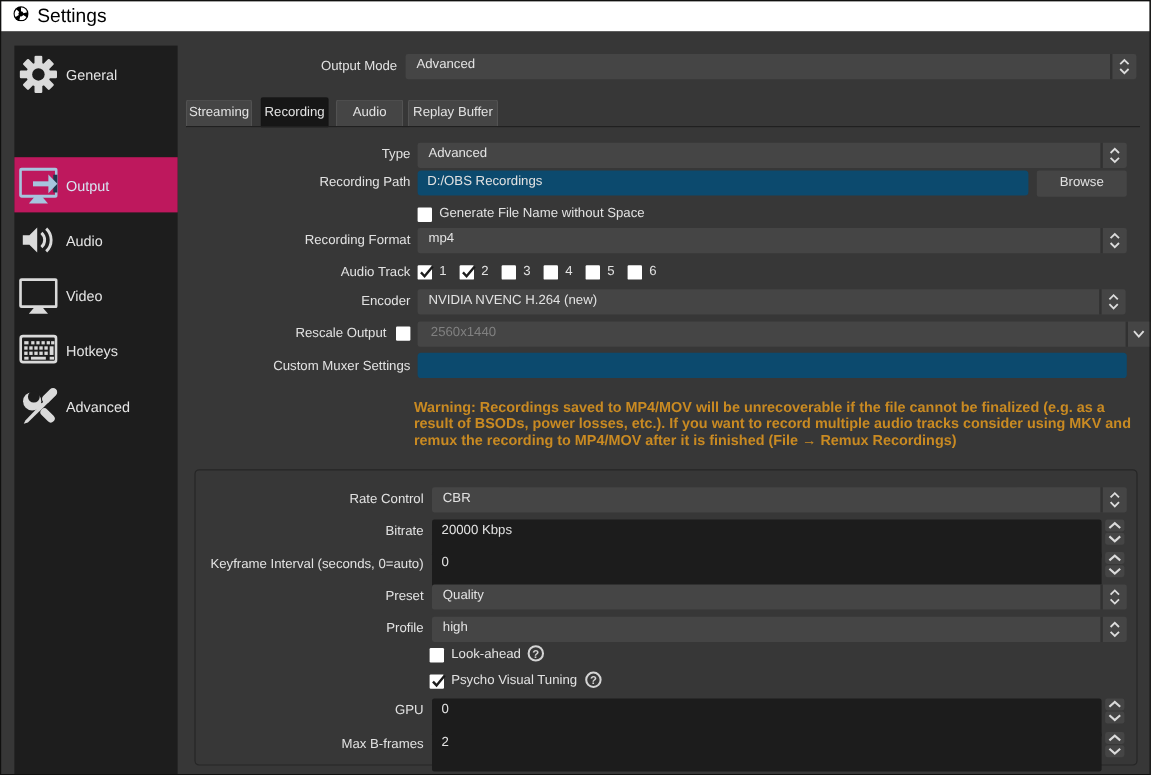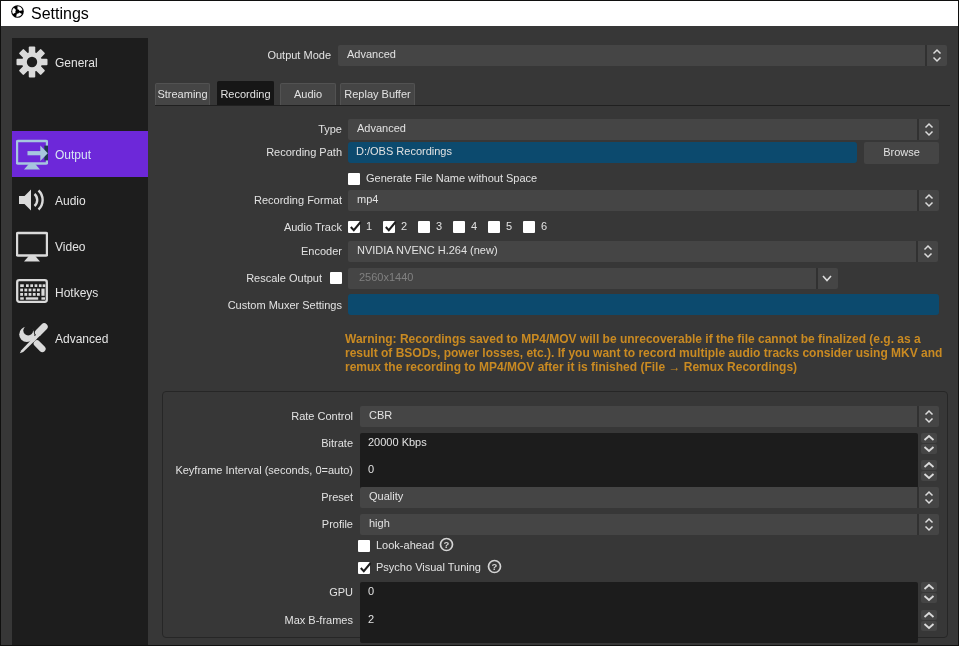--- a/index.html
+++ b/index.html
@@ -14,21 +14,21 @@
   #frame { position:absolute; inset:0; box-shadow:inset 0 0 0 1px #10100f; pointer-events:none; z-index:99; }
   
   #titlebar { position:absolute; left:1px; top:1px; right:1px; height:25px; background:#ffffff; color:#000; }
   #titlebar .t { position:absolute; left:30px; top:4px; font-size:16px; }
   #titlebar svg { position:absolute; left:10px; top:4px; }
   
   #sidebar { position:absolute; left:12px; top:38px; width:136px; height:607px; background:#1d1d1d; }
   .nav { position:absolute; left:0; width:136px; height:46px; }
   .nav .ic { position:absolute; left:4px; top:7px; width:32px; height:32px; }
   .nav .tx { position:absolute; left:43px; top:17px; font-size:12px; color:#e4e4e4; }
-  .nav.sel { background:#6d28d9; }
+  .nav.sel { background:#be185d; }
   .nav.sel .tx { color:#d7e6f3; }
   
   .label { position:absolute; width:300px; text-align:right; color:#e2e2e2; }
   .combo { position:absolute; height:21px; background:#454545; border-radius:2px; }
   .combo .v { position:absolute; left:9px; top:3px; }
   .combo .sep { position:absolute; right:20px; top:0; bottom:0; width:2px; background:#313131; }
   .combo svg.ud { position:absolute; right:4px; top:3px; }
   .combo svg.d1 { position:absolute; right:5px; top:6px; }
   .lineedit { position:absolute; height:21px; background:#0c4a6e; border-radius:3px; }
   .lineedit .v { position:absolute; left:8px; top:3px; }
@@ -231,21 +231,21 @@
     <span class="v">NVIDIA NVENC H.264 (new)</span>
       <span class="sep"></span>
     <svg class="ud" width="12" height="15" viewBox="0 0 12 15" fill="none" stroke="#dcdcdc" stroke-width="1.5">
         <path d="M2.5 5.5 L6 2 L9.5 5.5"></path>
         <path d="M2.5 9.5 L6 13 L9.5 9.5"></path>
       </svg>
   </div>
 
   <span class="label" style="left:22px;top:272px">Rescale Output</span>
   <span class="cb" style="left:330px;top:272px"></span>
-  <div class="combo" style="left:348px;top:268px;width:490px">
+  <div class="combo" style="left:348px;top:268px;width:612px">
     <span class="v" style="left:11px;color:#808080">2560x1440</span>
       <span class="sep"></span>
     <svg class="d1" width="12" height="9" viewBox="0 0 12 9" fill="none" stroke="#dcdcdc" stroke-width="1.6">
         <path d="M2 2 L6 6.5 L10 2"></path>
       </svg>
   </div>
 
   <span class="label" style="left:42px;top:299px">Custom Muxer Settings</span>
   <div class="lineedit" style="left:348px;top:294px;width:591px"></div>
 

